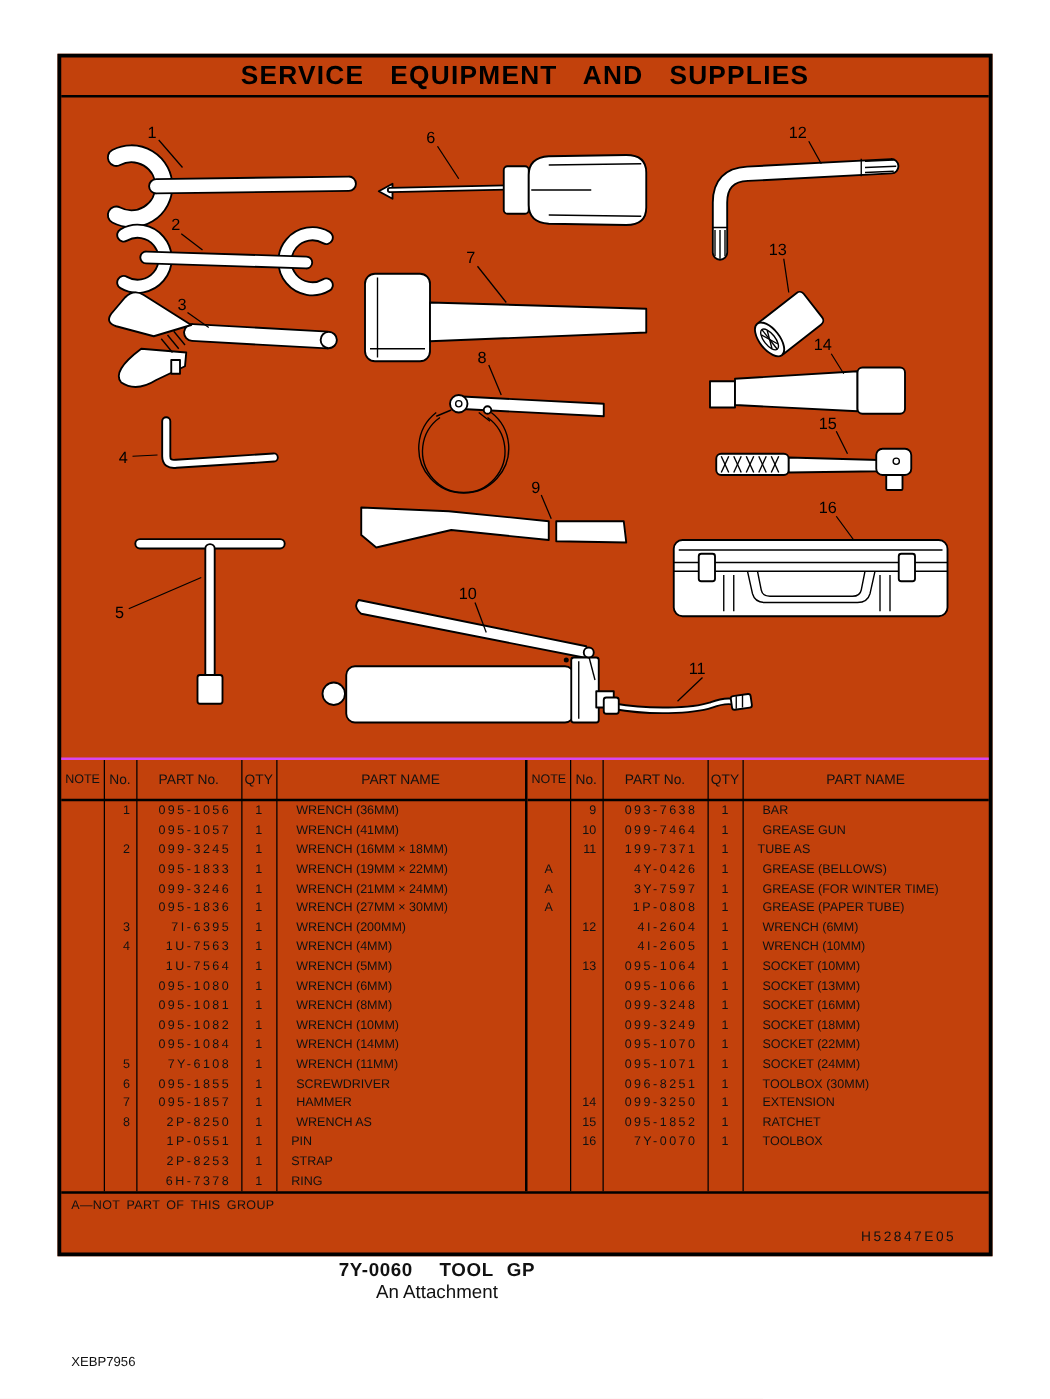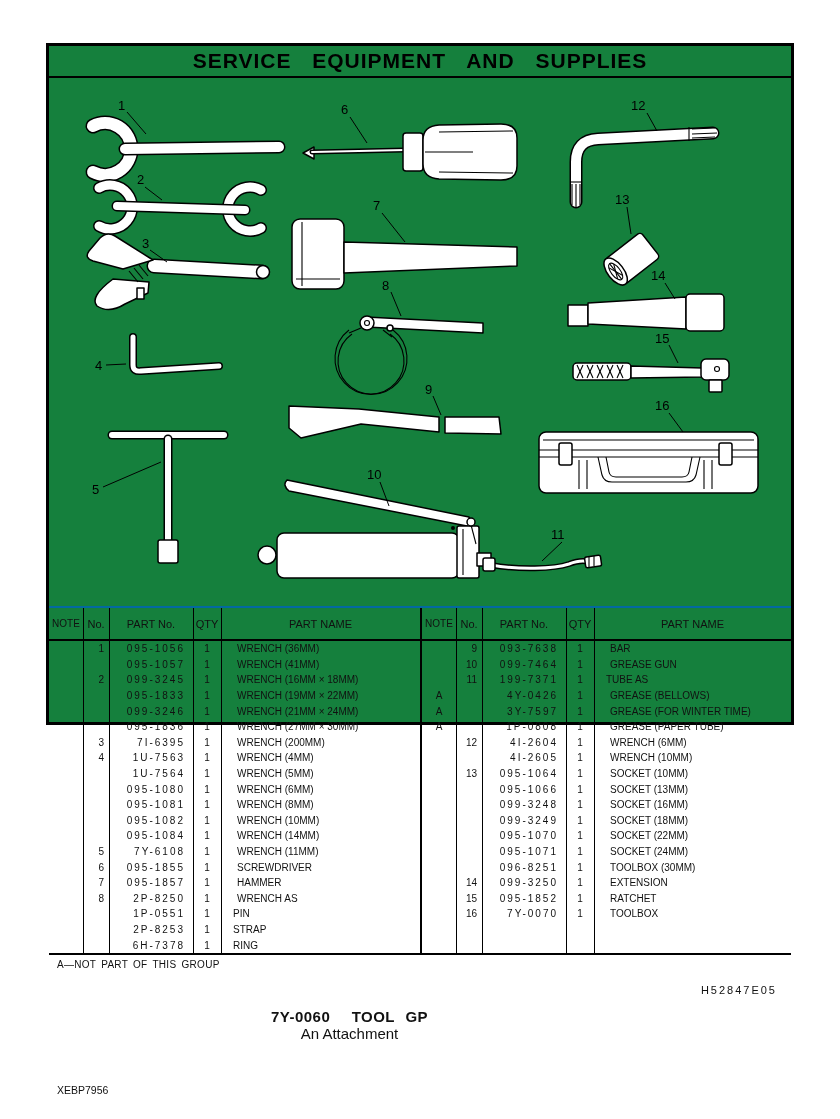--- a/index.html
+++ b/index.html
@@ -1,50 +1,50 @@
 <!DOCTYPE html>
 <html><head>
 <meta charset="utf-8">
 <style>
   html,body{margin:0;padding:0;background:#fff;}
   .page{position:relative;width:840px;height:1119px;background:#fff;overflow:hidden;
         font-family:"Liberation Sans",sans-serif;color:#111;}
-  .page-box{position:absolute;left:46px;top:43px;width:748px;height:682px;
-            border:3px solid #000;box-sizing:border-box;background:#15803d;}
+  .page-box{position:absolute;left:46px;top:43px;width:748px;height:962px;
+            border:3px solid #000;box-sizing:border-box;background:#c2410c;}
   .title-band{position:absolute;left:0;top:0;right:0;height:30px;border-bottom:2px solid #000;
               display:flex;align-items:center;justify-content:center;}
   .title-band h1{margin:0;font-size:21px;font-weight:bold;letter-spacing:1px;word-spacing:14px;color:#000;}
   .fig-area{position:absolute;left:0;top:30px;width:742px;height:530px;}
   .fig text{font-family:"Liberation Sans",sans-serif;font-size:13px;fill:#000;}
   .fig .ld{stroke:#000;stroke-width:1;}
   .fig .ol{fill:#fff;stroke:#000;stroke-width:1.5;stroke-linejoin:round;}
   .fig .ln{fill:none;stroke:#000;stroke-width:1.1;}
   .fig [stroke]{stroke-linecap:round;stroke-linejoin:round;}
   
   .tables{position:absolute;left:0;top:560px;width:742px;height:349px;
-          border-top:2px solid #0369a1;border-bottom:2px solid #000;box-sizing:border-box;display:flex;}
+          border-top:2px solid #d946ef;border-bottom:2px solid #000;box-sizing:border-box;display:flex;}
   .thalf{position:relative;width:371px;height:100%;box-sizing:border-box;}
   .thalf.right{border-left:2px solid #000;}
   .vline{position:absolute;top:0;bottom:0;width:1px;background:#000;}
   .v1{left:34px}.v2{left:60px}.v3{left:144px}.v4{left:172px}
   .thead{position:absolute;left:0;right:0;top:0;height:31px;border-bottom:2px solid #000;
          display:flex;align-items:center;font-size:11px;}
   .thead .c{display:flex;align-items:center;justify-content:center;}
   .rows{position:absolute;left:0;right:0;top:33px;}
   .trow{display:flex;height:15.6px;align-items:center;font-size:10px;}
   .c{box-sizing:border-box;overflow:hidden;white-space:nowrap;}
   .c.note{width:34px;text-align:center;}
   .c.no{width:26px;text-align:right;padding-right:5px;}
   .c.pn{width:84px;text-align:right;padding-right:8px;letter-spacing:2px;}
   .c.qty{width:28px;text-align:center;}
   .c.name{flex:1;padding-left:16px;}
   .c.name.ind{padding-left:12px;}
   .thead .c.note{font-size:10px;}
   
-  .footnote-area{position:absolute;left:0;right:4px;top:909px;height:47px;text-align:center;}
+  .footnote-area{position:absolute;left:0;right:16px;top:909px;height:47px;text-align:center;}
   .footnote{position:absolute;left:8px;top:4px;font-size:10px;letter-spacing:.3px;word-spacing:2px;}
   .doc-ref{position:absolute;right:10px;bottom:6px;font-size:11px;letter-spacing:2px;}
   .doc-ref span{}
   
   .caption{position:absolute;left:0;top:1008px;width:699px;text-align:center;line-height:1.15;}
   .caption .t1{font-size:15px;font-weight:bold;white-space:pre;letter-spacing:.5px;word-spacing:6px;}
   .caption .t2{font-size:11px;}
   .caption .t3{font-size:15px;}
   .pf-left{position:absolute;left:57px;top:1084px;font-size:10.5px;}
   .pf-right{position:absolute;right:60px;top:1084px;font-size:16px;margin-top:44px;}

